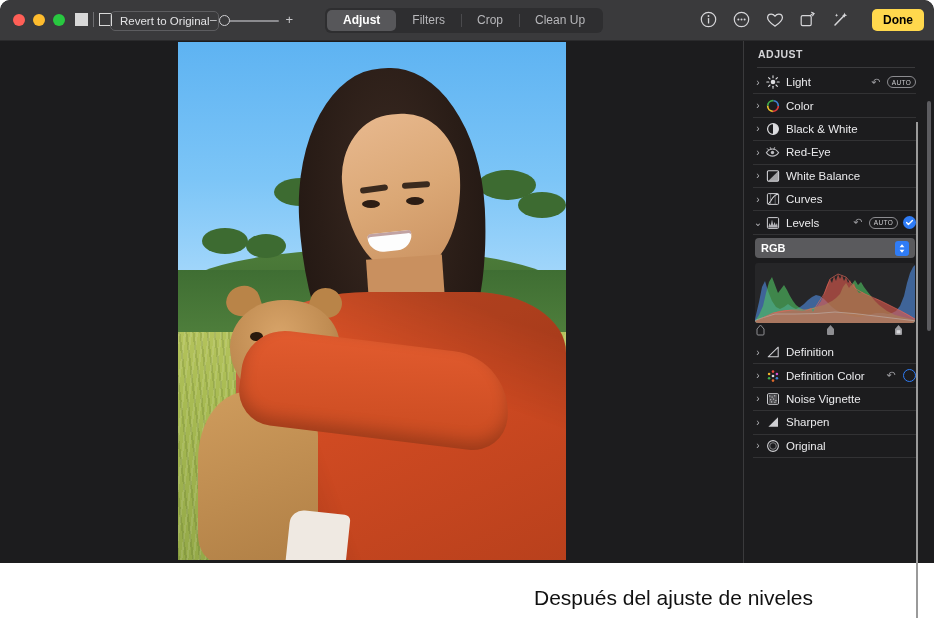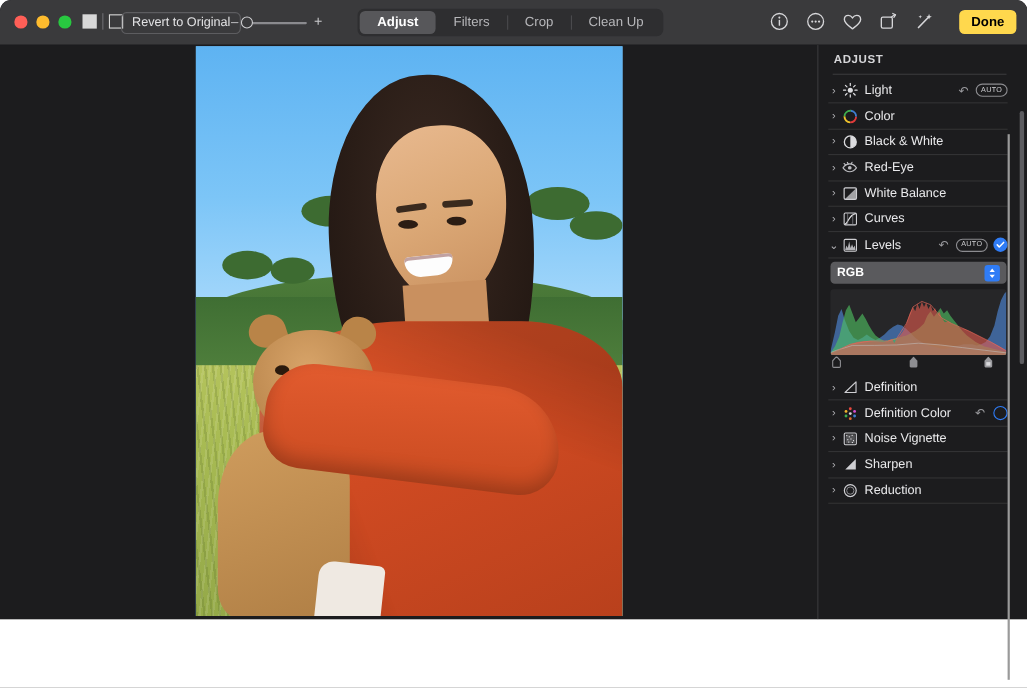--- a/index.html
+++ b/index.html
@@ -559,24 +559,25 @@
         </div>
 
         <div class="row">
           <div class="chev">›</div>
           <div class="ricon">
             <svg width="14" height="14" viewBox="0 0 14 14">
                 <circle cx="7" cy="7" r="5.4" fill="none" stroke="#cfcfd3" stroke-width="1.1"></circle>
                 <circle cx="7" cy="7" r="3.3" fill="none" stroke="#8c8c90" stroke-width=".9"></circle>
               </svg>
           </div>
-          <div class="rlabel">Reduction</div>
+          <div class="rlabel">Original</div>
         </div>
       </div>
 
 
       <div class="scrollbar"></div>
     </div>
   </div>
 
   <div class="callout-line"></div>
+  <div class="caption">Después del ajuste de niveles</div>
 
 </div>
 
 </body></html>

